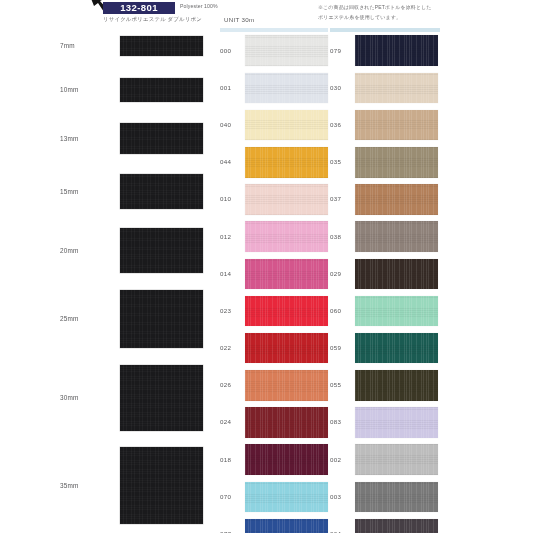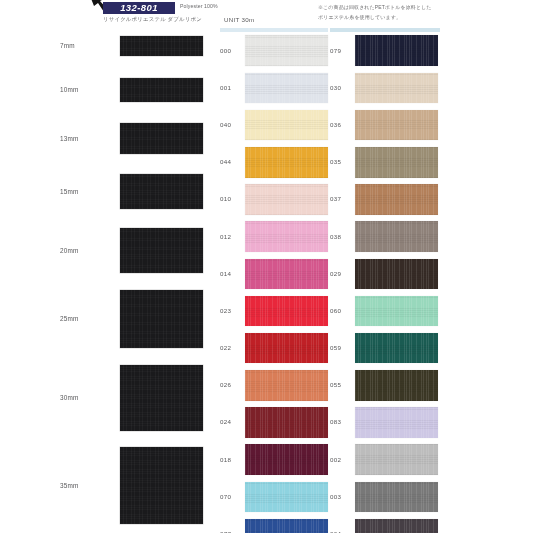--- a/index.html
+++ b/index.html
@@ -46,21 +46,20 @@
     height: 12px;
     background: #2b2a63;
     color: #ffffff;
     font-size: 9.5px;
     font-weight: bold;
     letter-spacing: 0.4px;
     display: flex;
     align-items: center;
     justify-content: center;
     line-height: 1;
-    font-style: italic;
   }
 
   #material-en {
     position: absolute;
     left: 180px;
     top: 3px;
     font-size: 5.2px;
     color: #6a6a6c;
     letter-spacing: 0.1px;
   }

